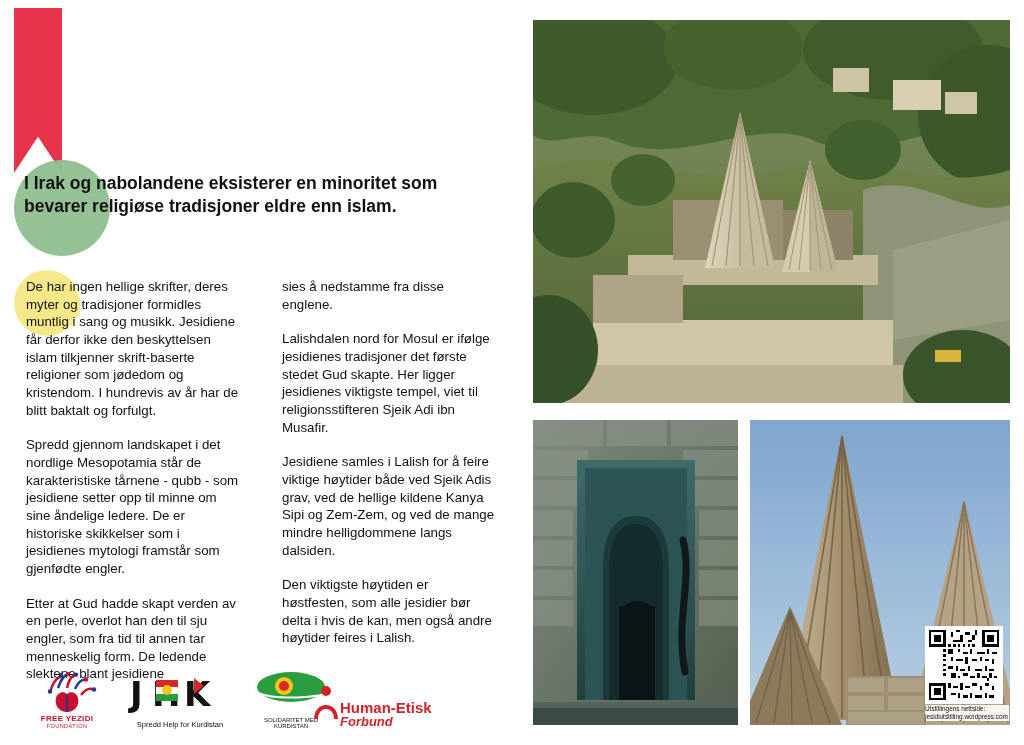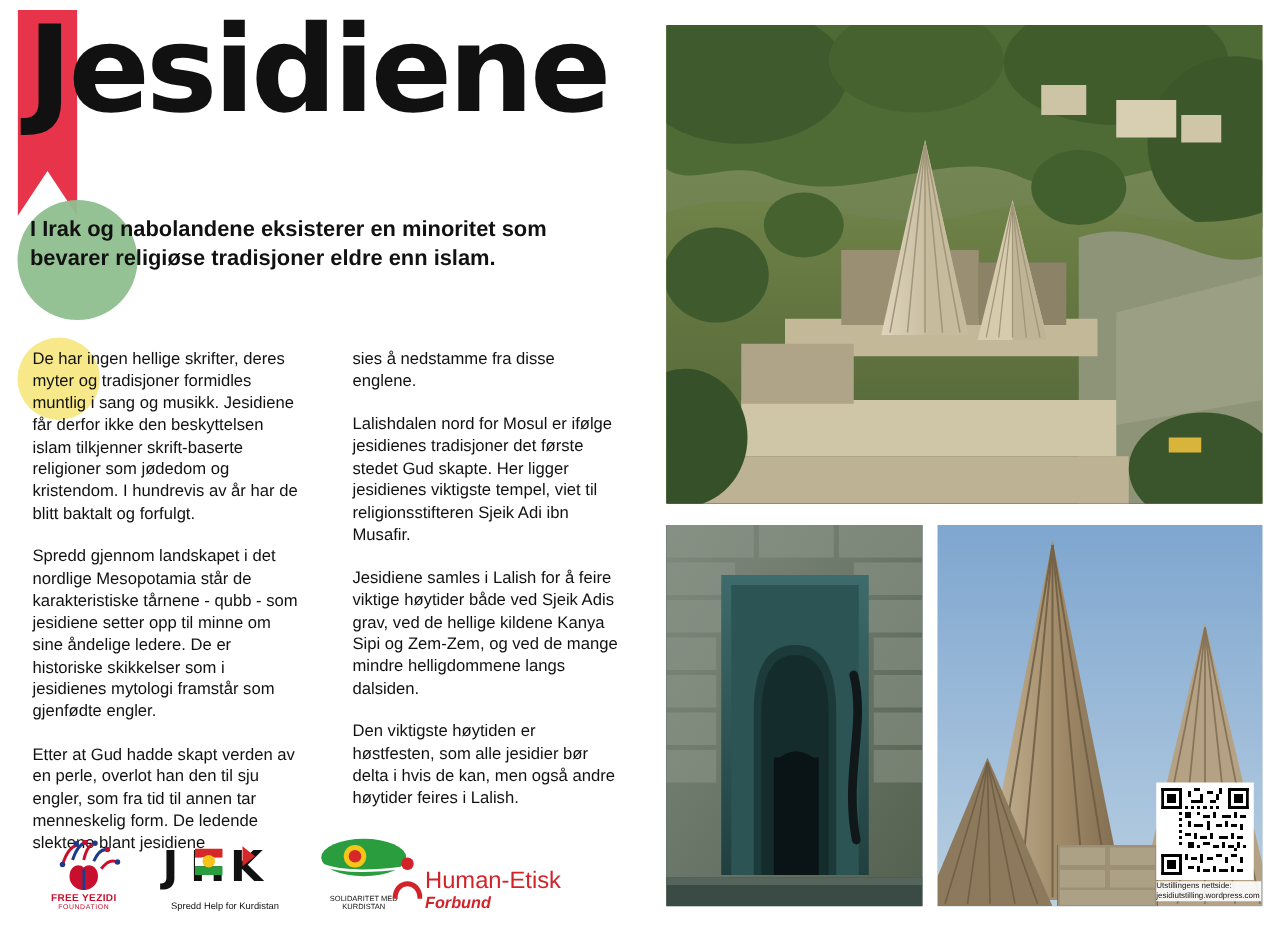--- a/index.html
+++ b/index.html
@@ -152,33 +152,32 @@
   .logo-free .cap { font-size: 8px; color: #c8102e; font-weight: bold; letter-spacing: .3px; }
   .logo-free .cap2 { font-size: 5.5px; color: #c8102e; letter-spacing: .5px; }
 
   .logo-jhk { left: 105px; width: 110px; }
   .logo-jhk .cap { font-size: 7.5px; color: #111; margin-top: 2px; }
 
   .logo-sol { left: 228px; width: 86px; }
   .logo-sol .cap { font-size: 6px; color: #111; }
 
   .logo-hef { left: 320px; width: 120px; text-align: left; }
-  .logo-hef .t1 { font-size: 19px; font-weight: normal; color: #d2232a; line-height: 1.05; }
+  .logo-hef .t1 { font-size: 15px; font-weight: bold; color: #d2232a; line-height: 1.05; }
   .logo-hef .t2 { font-size: 13px; font-weight: bold; color: #d2232a; line-height: 1.05; font-style: italic; }
 
   .logo-trd { left: 450px; width: 80px; }
   .logo-trd .cap { font-size: 8px; color: #111; line-height: 1.2; letter-spacing: .4px; }
 </style>
 </head>
 <body>
 
 <div class="poster">
 
   <div class="title-flag"></div>
-  <div class="poster-title">Jesidiene</div>
 
   <div class="lead-circle"></div>
   <div class="lead-text">I Irak og nabolandene eksisterer en minoritet som bevarer religiøse tradisjoner eldre enn islam.</div>
 
   <div class="accent-circle"></div>
 
   <div class="col right">
     <p>sies å  nedstamme fra disse englene.</p>
     <p>Lalishdalen nord for Mosul er ifølge jesidienes tradisjoner det første stedet Gud skapte. Her ligger jesidienes viktigste tempel, viet til religionsstifteren Sjeik Adi ibn Musafir.</p>
     <p>Jesidiene samles i Lalish for å feire viktige høytider både ved Sjeik Adis grav, ved de hellige kildene Kanya Sipi og Zem-Zem, og ved de mange mindre helligdommene langs dalsiden.</p>

